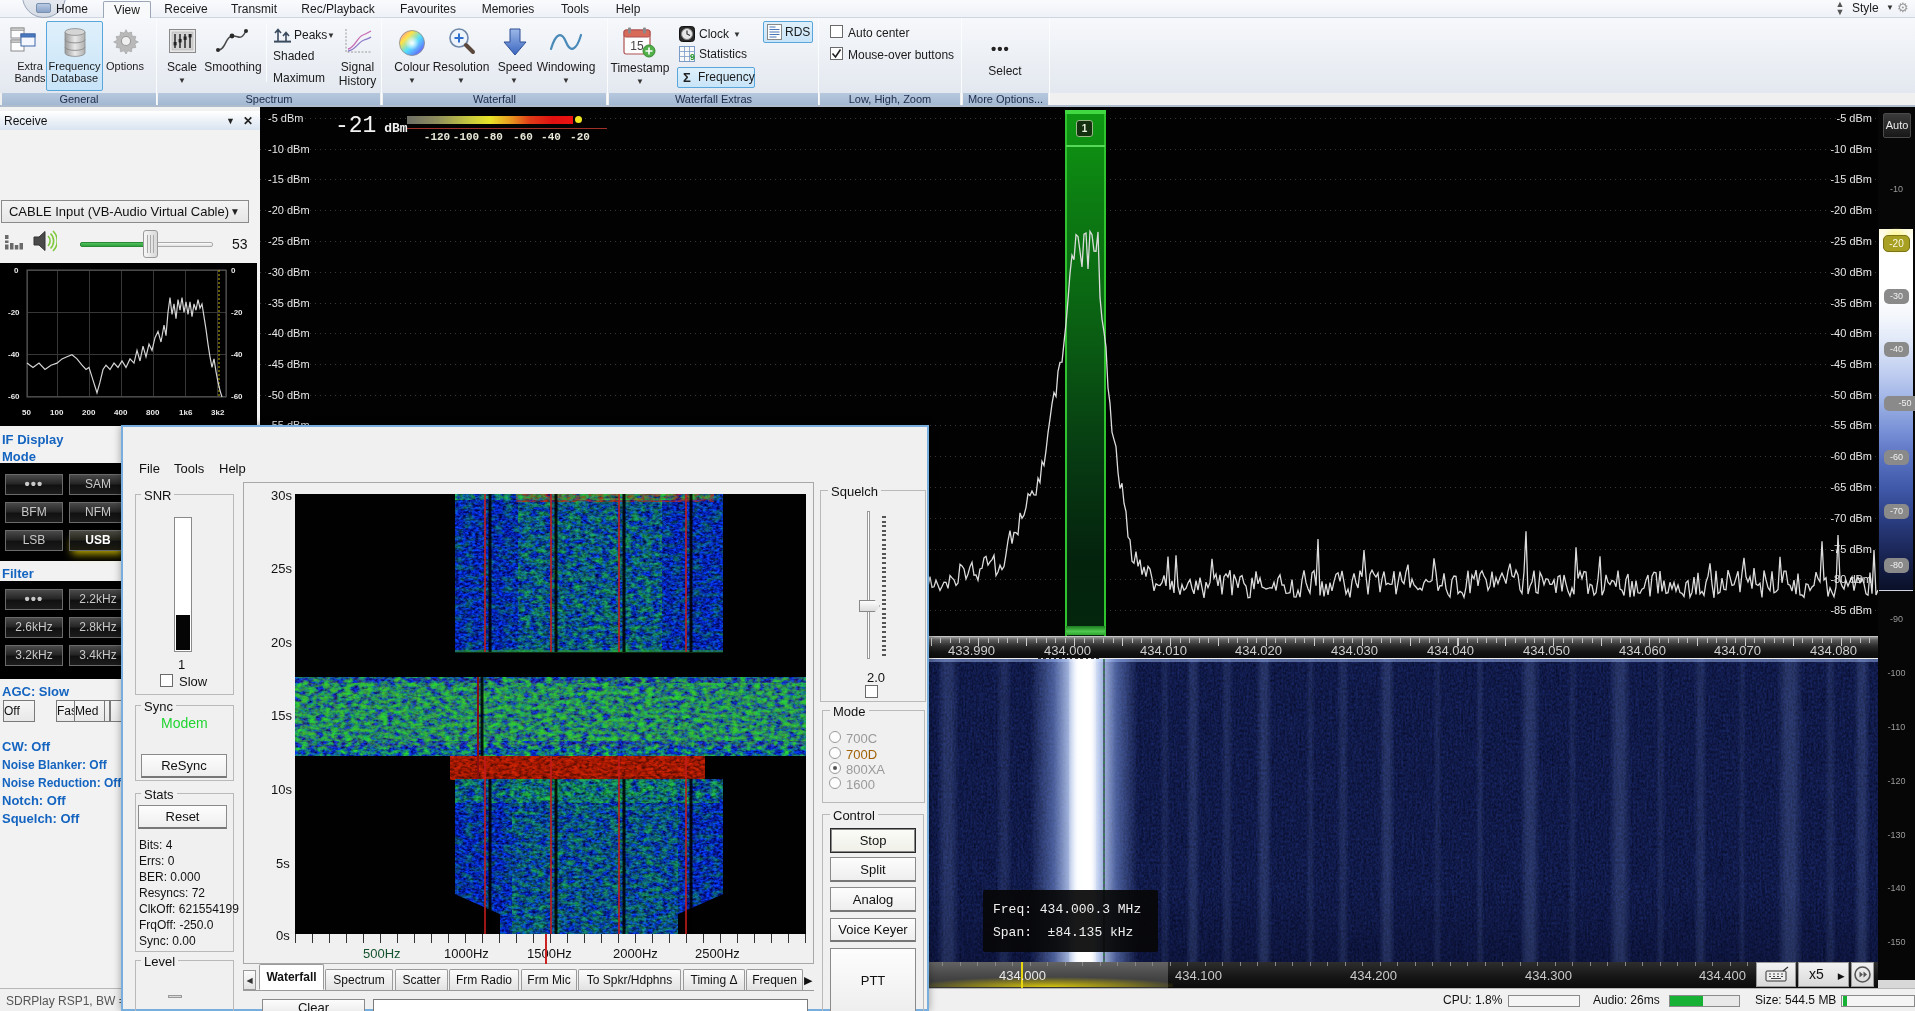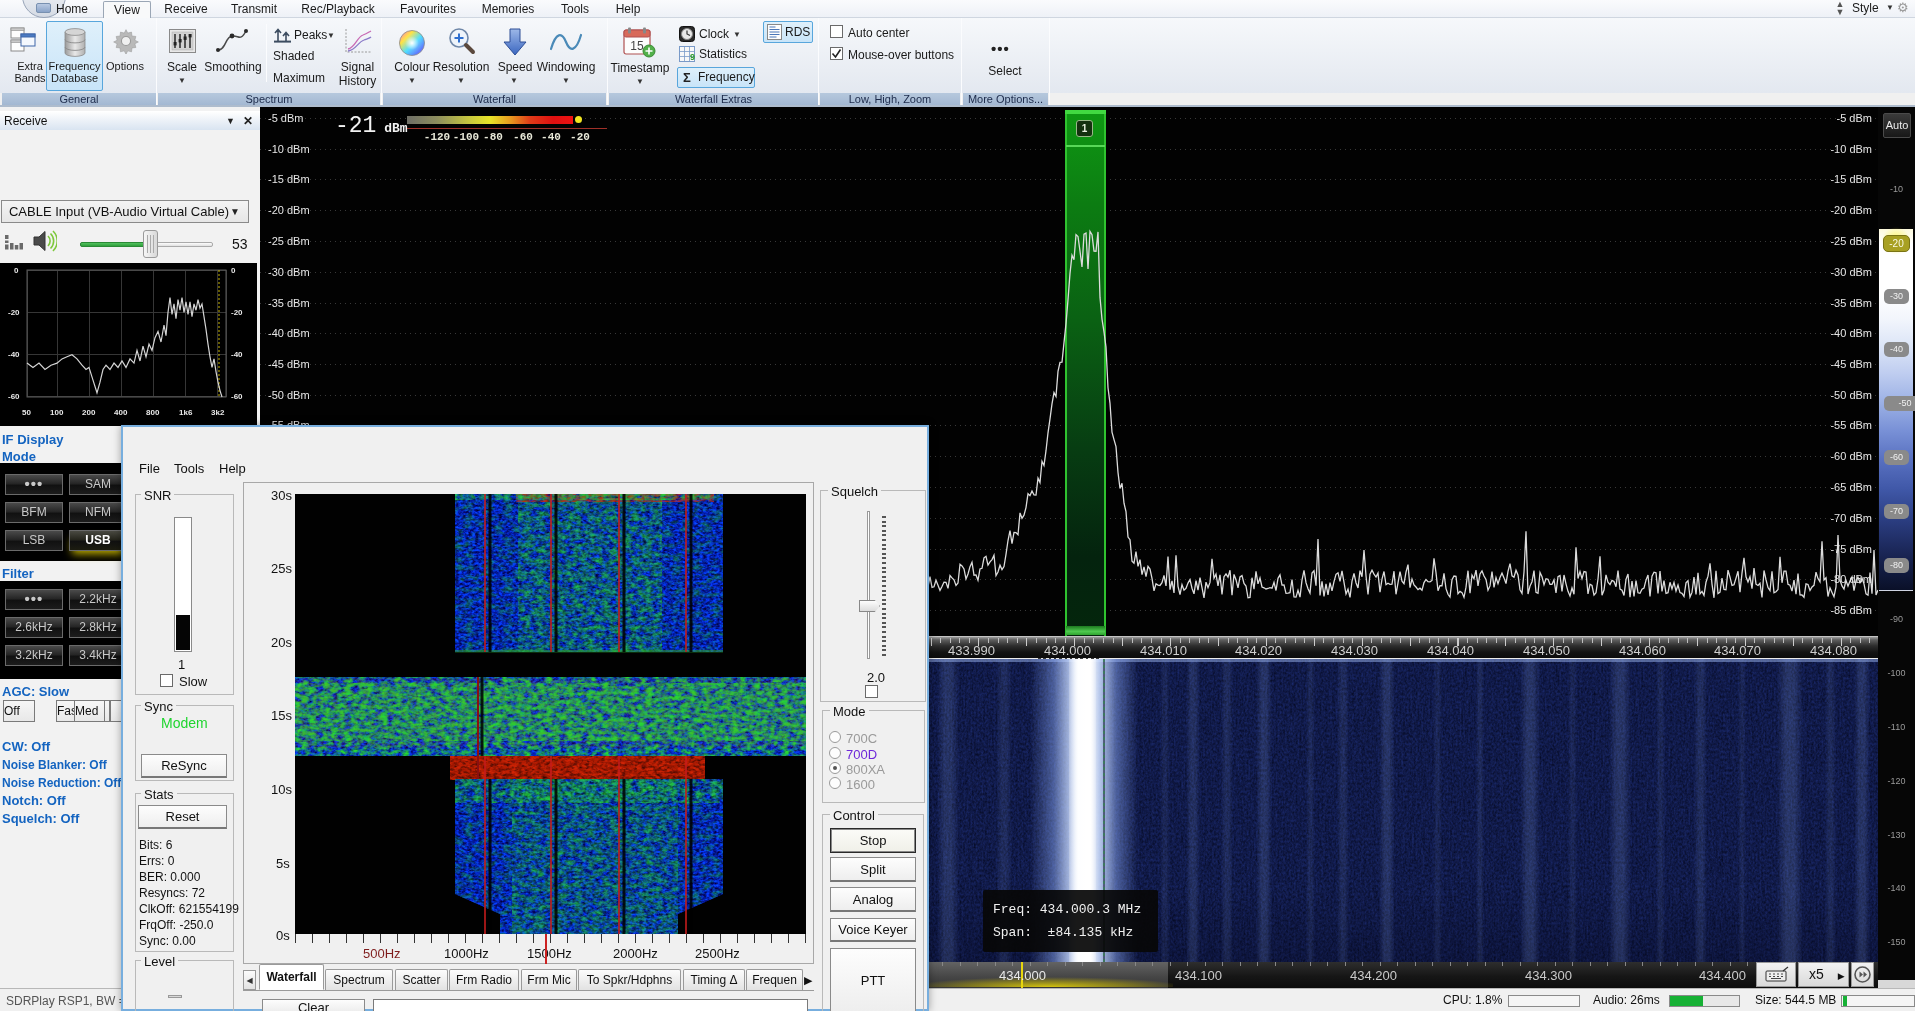--- a/index.html
+++ b/index.html
@@ -559,42 +559,42 @@
  <div class="abs" style="left:56px;top:247px;font-size:13px;color:#111;">Slow</div>
 
  <div class="grp" style="left:12px;top:278px;width:99px;height:76px;"></div>
  <div class="grplab" style="left:18px;top:272px;">Sync</div>
  <div class="abs" style="left:38px;top:288px;font-size:14px;color:#1fd52f;">Modem</div>
  <div class="wbtn" style="left:18px;top:327px;width:86px;height:24px;line-height:22px;">ReSync</div>
 
  <div class="grp" style="left:12px;top:366px;width:99px;height:159px;"></div>
  <div class="grplab" style="left:18px;top:360px;">Stats</div>
  <div class="wbtn" style="left:15px;top:378px;width:89px;height:24px;line-height:22px;">Reset</div>
- <div class="stat" style="top:411px;">Bits: 6</div>
+ <div class="stat" style="top:411px;">Bits: 4</div>
  <div class="stat" style="top:427px;">Errs: 0</div>
  <div class="stat" style="top:443px;">BER: 0.000</div>
  <div class="stat" style="top:459px;">Resyncs: 72</div>
  <div class="stat" style="top:475px;">ClkOff: 621554199</div>
  <div class="stat" style="top:491px;">FrqOff: -250.0</div>
  <div class="stat" style="top:507px;">Sync: 0.00</div>
 
  <div class="grp" style="left:12px;top:533px;width:99px;height:53px;border-bottom:none;"></div>
  <div class="grplab" style="left:18px;top:527px;">Level</div>
  <div class="abs" style="left:45px;top:568px;width:14px;height:3px;background:#d8d8d8;border:1px solid #999;"></div>
 
  <div class="abs" style="left:120px;top:55px;width:571px;height:482px;background:#f0f0f0;border:1px solid #a8a8a8;"></div>
  <div class="abs" style="left:148px;top:61px;font-size:13px;color:#111;">30s</div>
  <div class="abs" style="left:148px;top:134px;font-size:13px;color:#111;">25s</div>
  <div class="abs" style="left:148px;top:208px;font-size:13px;color:#111;">20s</div>
  <div class="abs" style="left:148px;top:281px;font-size:13px;color:#111;">15s</div>
  <div class="abs" style="left:148px;top:355px;font-size:13px;color:#111;">10s</div>
  <div class="abs" style="left:153px;top:429px;font-size:13px;color:#111;">5s</div>
  <div class="abs" style="left:153px;top:501px;font-size:13px;color:#111;">0s</div>
  <div class="abs" style="left:172px;top:507px;width:511px;height:9px;background:repeating-linear-gradient(90deg,#333 0 1px,transparent 1px 17px);"></div>
- <div class="abs" style="left:240px;top:519px;font-size:13px;color:#7f1d1d;">500Hz</div>
+ <div class="abs" style="left:240px;top:519px;font-size:13px;color:#14532d;">500Hz</div>
  <div class="abs" style="left:321px;top:519px;font-size:13px;color:#111;">1000Hz</div>
  <div class="abs" style="left:404px;top:519px;font-size:13px;color:#111;">1500Hz</div>
  <div class="abs" style="left:490px;top:519px;font-size:13px;color:#111;">2000Hz</div>
  <div class="abs" style="left:572px;top:519px;font-size:13px;color:#111;">2500Hz</div>
  <div class="abs" style="left:422px;top:460px;width:2px;height:77px;background:#cc2222;"></div>
 
  <svg class="abs" style="left:172px;top:67px;" width="511" height="440" viewBox="0 0 511 440">
   <defs>
    <filter id="fgb" x="-5%" y="-5%" width="110%" height="110%" color-interpolation-filters="sRGB">
      <feTurbulence type="fractalNoise" baseFrequency="0.30 0.45" numOctaves="2" seed="5" stitchTiles="stitch"></feTurbulence>
@@ -685,21 +685,21 @@
  <div class="abs" style="left:759px;top:89px;width:4px;height:140px;background:repeating-linear-gradient(#555 0 2px,transparent 2px 4.6px);"></div>
  <div class="abs" style="left:736px;top:173px;width:21px;height:12px;background:linear-gradient(#fdfdfd,#dcdcdc);border:1px solid #888;clip-path:polygon(0 0,75% 0,100% 50%,75% 100%,0 100%);"></div>
  <div class="abs" style="left:744px;top:243px;font-size:13px;color:#111;">2.0</div>
  <div class="cb" style="left:742px;top:258px;"></div>
 
  <div class="grp" style="left:699px;top:283px;width:103px;height:93px;"></div>
  <div class="grplab" style="left:707px;top:277px;">Mode</div>
  <div class="radio" style="left:706px;top:304px;"></div>
       <div class="abs" style="left:723px;top:304px;font-size:13px;color:#9a9a9a;">700C</div>
  <div class="radio" style="left:706px;top:320px;"></div>
-      <div class="abs" style="left:723px;top:320px;font-size:13px;color:#6d28d9;">700D</div>
+      <div class="abs" style="left:723px;top:320px;font-size:13px;color:#a16207;">700D</div>
  <div class="radio" style="left:706px;top:335px;">
         <div style="position:absolute;left:3px;top:3px;width:4px;height:4px;border-radius:50%;background:#555;"></div>
       </div>
       <div class="abs" style="left:723px;top:335px;font-size:13px;color:#9a9a9a;">800XA</div>
  <div class="radio" style="left:706px;top:350px;"></div>
       <div class="abs" style="left:723px;top:350px;font-size:13px;color:#9a9a9a;">1600</div>
 
  <div class="grp" style="left:699px;top:387px;width:102px;height:199px;border-bottom:none;"></div>
  <div class="grplab" style="left:707px;top:381px;">Control</div>
  <div class="wbtn" style="left:707px;top:401px;width:86px;height:25px;line-height:23px;border:1px solid #2a2a2a;box-shadow:inset 0 0 0 1px #888;background:linear-gradient(#fbfbf8,#f0f0e8);">Stop</div>

